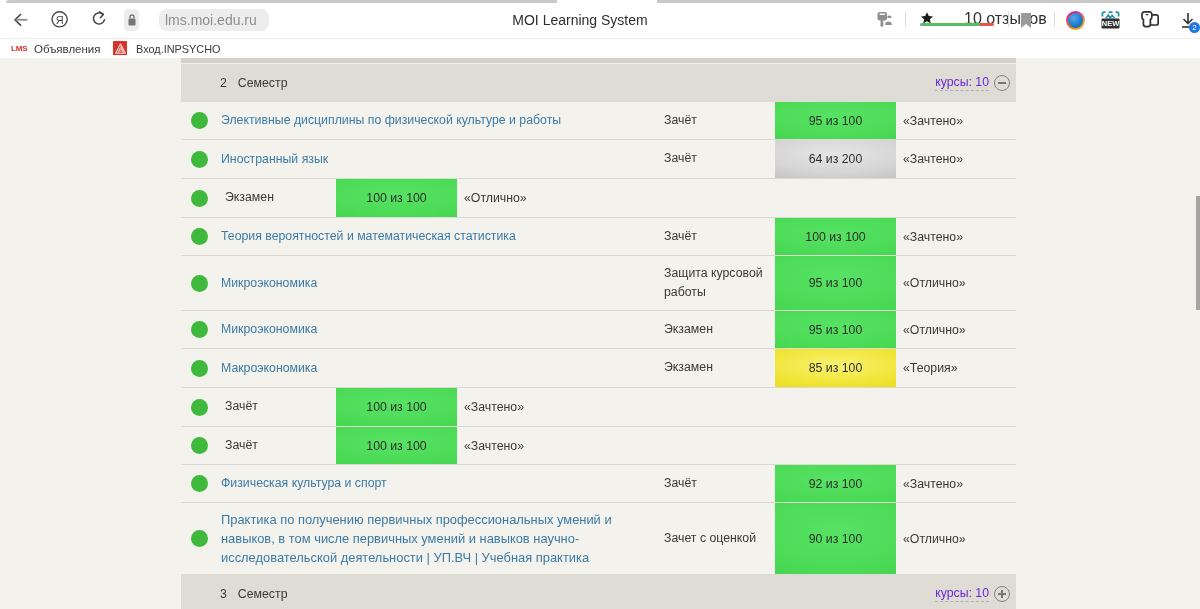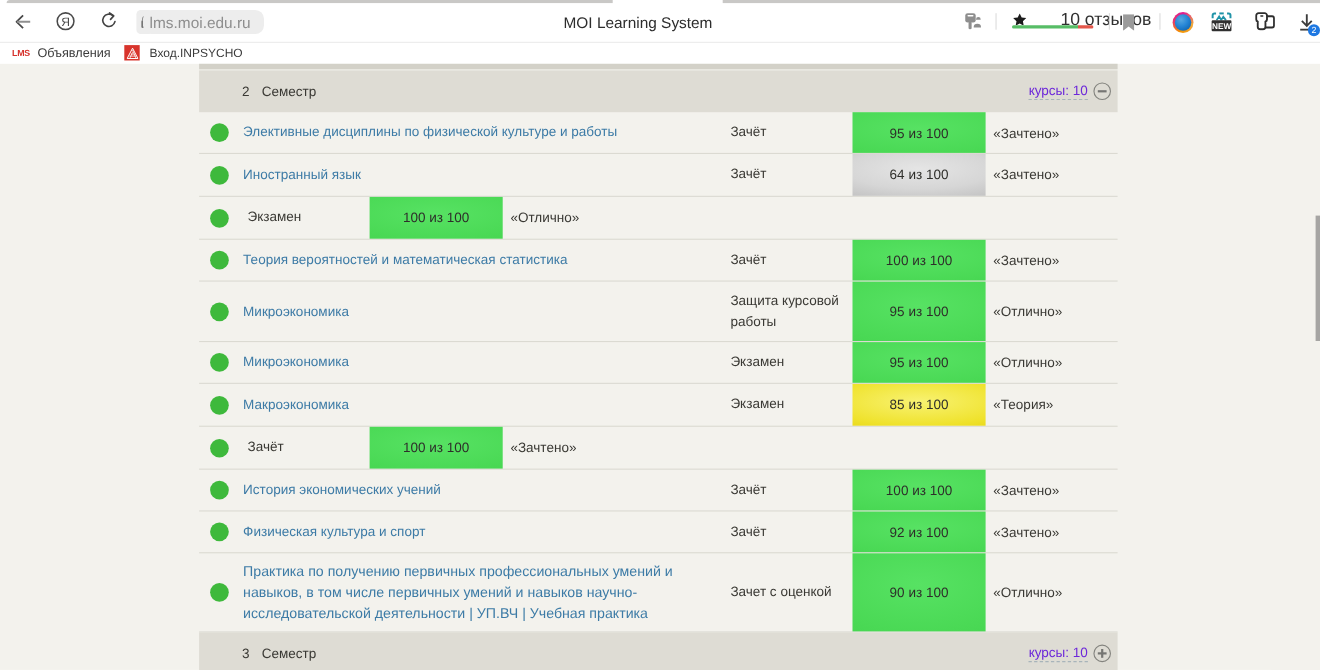--- a/index.html
+++ b/index.html
@@ -71,21 +71,21 @@
   <path d="M10.6 3.1 A5.6 5.6 0 1 0 12.5 8.7" stroke="#434343" stroke-width="1.5" fill="none" stroke-linecap="round"></path>
   <path d="M7.6 0.8 L11.4 3.4 L8.5 6.6" stroke="#434343" stroke-width="1.5" fill="none" stroke-linecap="round" stroke-linejoin="round"></path>
 </svg>
 
 <div class="chip" style="left:124px; width:14.5px; border-radius:4px;"></div>
 <svg class="abs" style="left:127.5px;top:13.5px" width="8" height="12" viewBox="0 0 8 12">
   <rect x="0.5" y="4.5" width="7" height="7" rx="1.2" fill="#757575"></rect>
   <path d="M2 4.5 V3 A2 2 0 0 1 6 3 V4.5" stroke="#757575" stroke-width="1.4" fill="none"></path>
 </svg>
 
-<div class="chip" style="left:130px; width:110px; border-radius:8px;">
+<div class="chip" style="left:159px; width:110px; border-radius:8px;">
     <div id="urltext">lms.moi.edu.ru</div>
   </div>
 
 <div class="abs" id="title">MOI Learning System</div>
 
 <svg class="abs" style="left:876px;top:11px" width="16" height="16" viewBox="0 0 16 16">
   <rect x="1.5" y="1" width="9.5" height="8.5" rx="2.2" fill="#8e8e8e"></rect>
   <rect x="3.5" y="2.6" width="5.5" height="1.5" rx="0.75" fill="#ffffff"></rect>
   <rect x="4.5" y="8.5" width="2.8" height="7.2" rx="1.3" fill="#8e8e8e"></rect>
   <path d="M11.3 6.6 a2.1 2.1 0 0 1 4.2 0 l0 0.4 h-4.2 z" fill="#8e8e8e"></path>
@@ -159,21 +159,21 @@
       <div class="exam">Зачёт</div>
       <div class="score green">95 из 100</div>
       <div class="grade">«Зачтено»</div>
     </div>
     <div class="row" style="height:39px">
       <div class="dotc">
           <div class="dot"></div>
         </div>
       <div class="course">Иностранный язык</div>
       <div class="exam">Зачёт</div>
-      <div class="score gray">64 из 100</div>
+      <div class="score gray">64 из 200</div>
       <div class="grade">«Зачтено»</div>
     </div>
     <div class="row" style="height:39px">
       <div class="dotc">
           <div class="dot"></div>
         </div>
       <div class="exam">Экзамен</div>
       <div class="score green">100 из 100</div>
       <div class="grade">«Отлично»</div>
     </div>
@@ -218,21 +218,20 @@
           <div class="dot"></div>
         </div>
       <div class="exam">Зачёт</div>
       <div class="score green">100 из 100</div>
       <div class="grade">«Зачтено»</div>
     </div>
     <div class="row" style="height:38px">
       <div class="dotc">
           <div class="dot"></div>
         </div>
-      <div class="course">История экономических учений</div>
       <div class="exam">Зачёт</div>
       <div class="score green">100 из 100</div>
       <div class="grade">«Зачтено»</div>
     </div>
     <div class="row" style="height:38px">
       <div class="dotc">
           <div class="dot"></div>
         </div>
       <div class="course">Физическая культура и спорт</div>
       <div class="exam">Зачёт</div>

